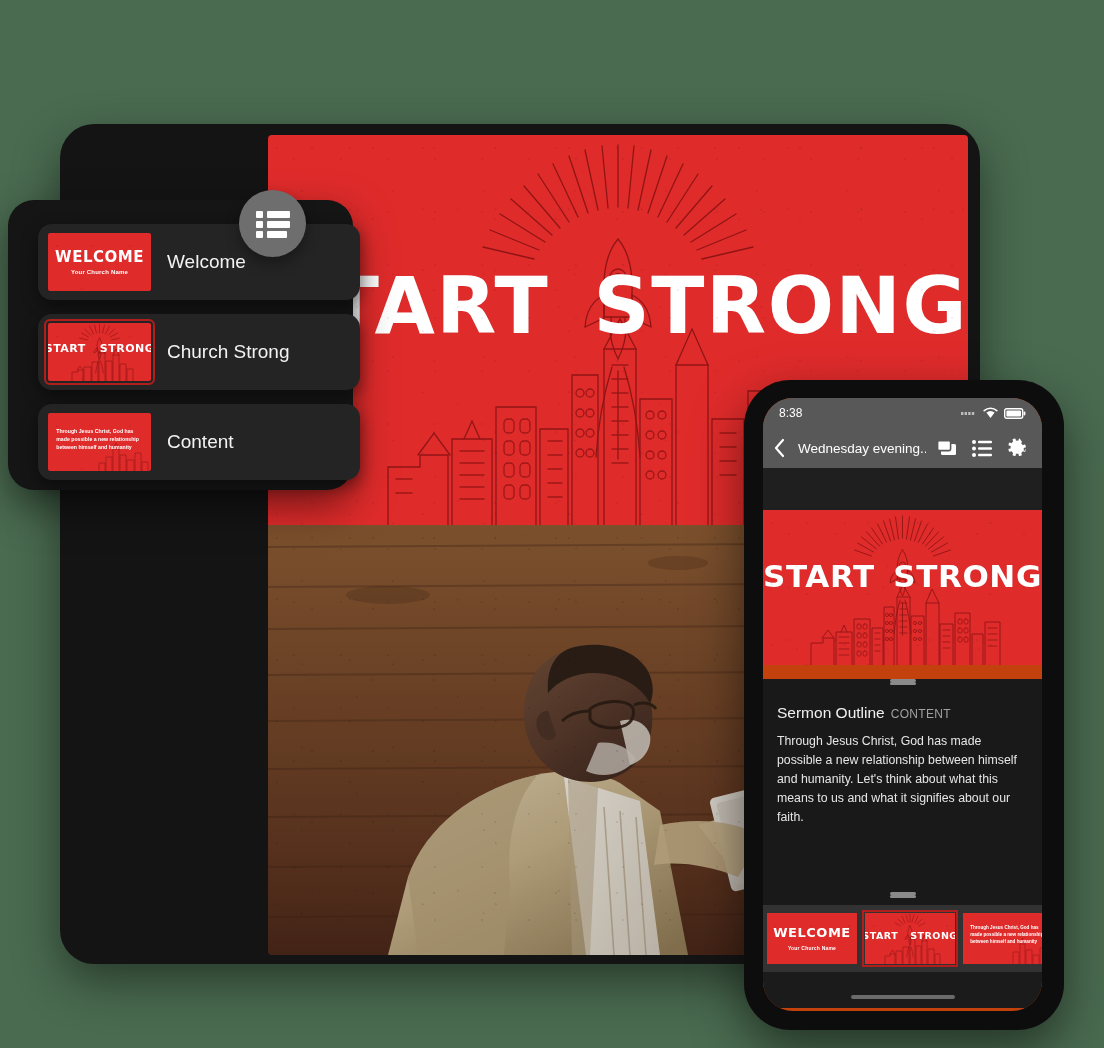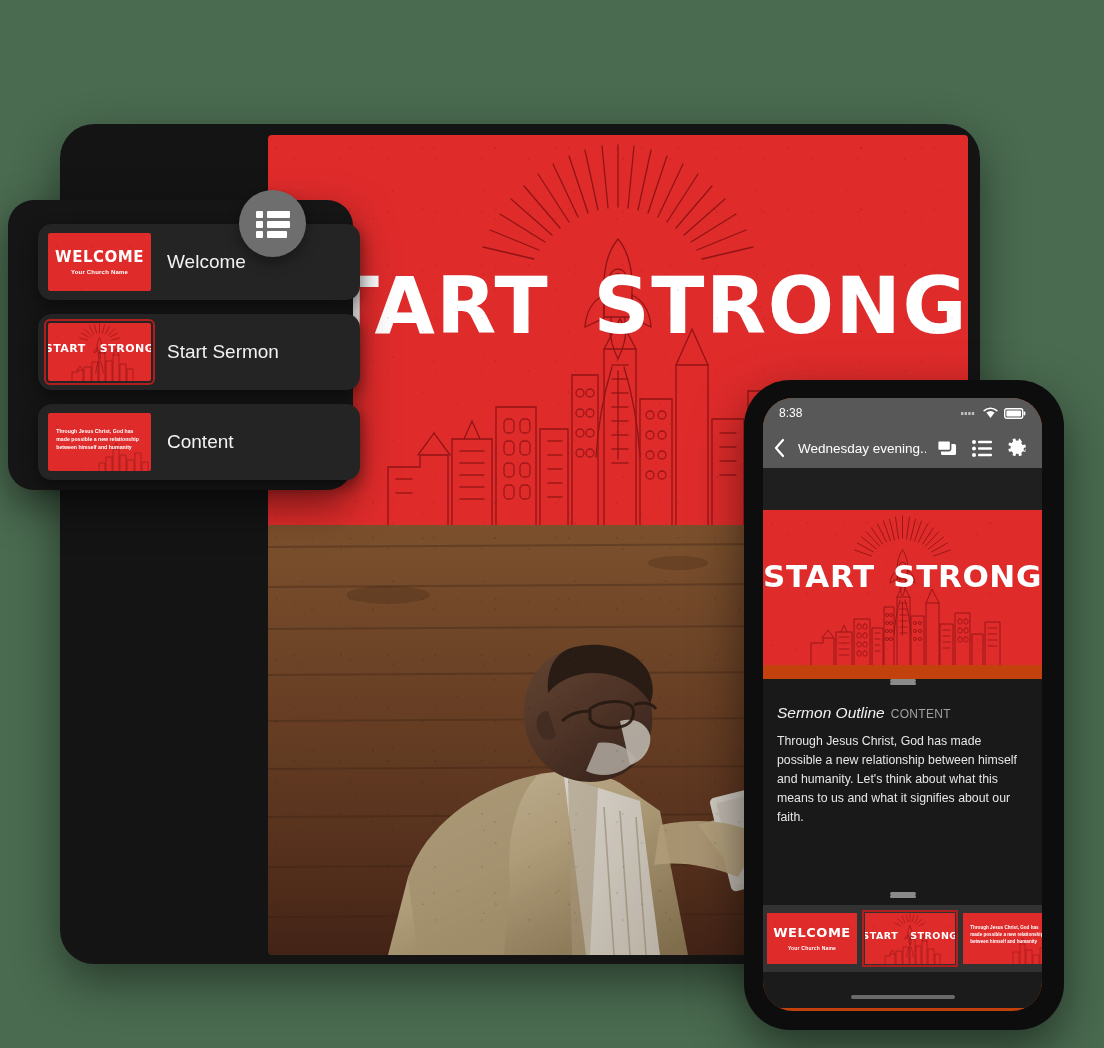--- a/index.html
+++ b/index.html
@@ -205,21 +205,21 @@
   .drag-handle {
     width: 26px; height: 3px; background: #8a8a8a;
     border-radius: 2px; margin: 14px auto 0;
     box-shadow: 0 3px 0 #8a8a8a;
   }
   .outline-head {
     display: flex; align-items: baseline; gap: 6px;
     padding: 22px 14px 0 14px;
   }
   .outline-head .h {
-    color: #f0f0f0; font-size: 15.5px; font-style: italic;
+    color: #f0f0f0; font-size: 15.5px;
   }
   .outline-head .k {
     color: #a0a0a0; font-size: 12px; letter-spacing: .3px;
   }
   .outline-body {
     padding: 10px 14px 0 14px;
     color: #e6e6e6; font-size: 12.3px; line-height: 1.55;
   }
   .phone-strip-wrap { background: #191919; }
   .strip-handle {
@@ -535,21 +535,21 @@
                 <path d="M79 0 L79 -12 L85 -12 L85 0"></path>
               </g>
             </g>
           </svg>
           <div class="t-ss-title">
             <span>START</span>
             <span>STRONG</span>
           </div>
           <div class="grain"></div>
         </div>
-        <div class="row-label">Start Sermon</div>
+        <div class="row-label">Church Strong</div>
       </div>
 
       <div class="slide-row">
         <div class="thumb">
           <svg viewBox="0 0 103 58" preserveAspectRatio="xMidYMax meet" style="position:absolute;inset:0;width:100%;height:100%">
             <g stroke="#8d1414" stroke-width=".7" fill="none" stroke-linecap="round" opacity=".8" transform="translate(0,58)">
               <path d="M58 0 L58 -14 L64 -14 L64 0"></path>
               <path d="M65 0 L65 -22 L71 -22 L71 0"></path>
               <path d="M65 -22 L68 -28 L71 -22"></path>
               <path d="M72 0 L72 -16 L78 -16 L78 0"></path>

